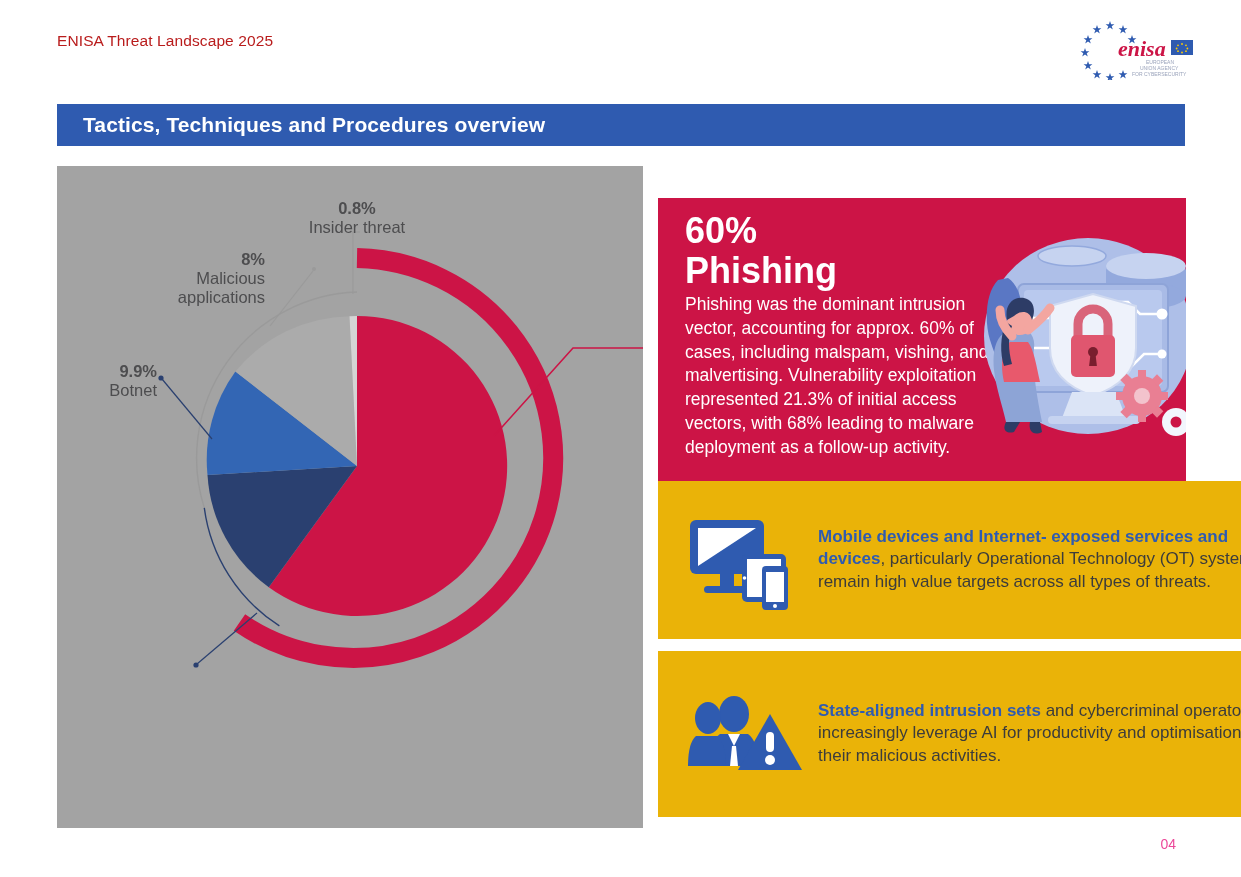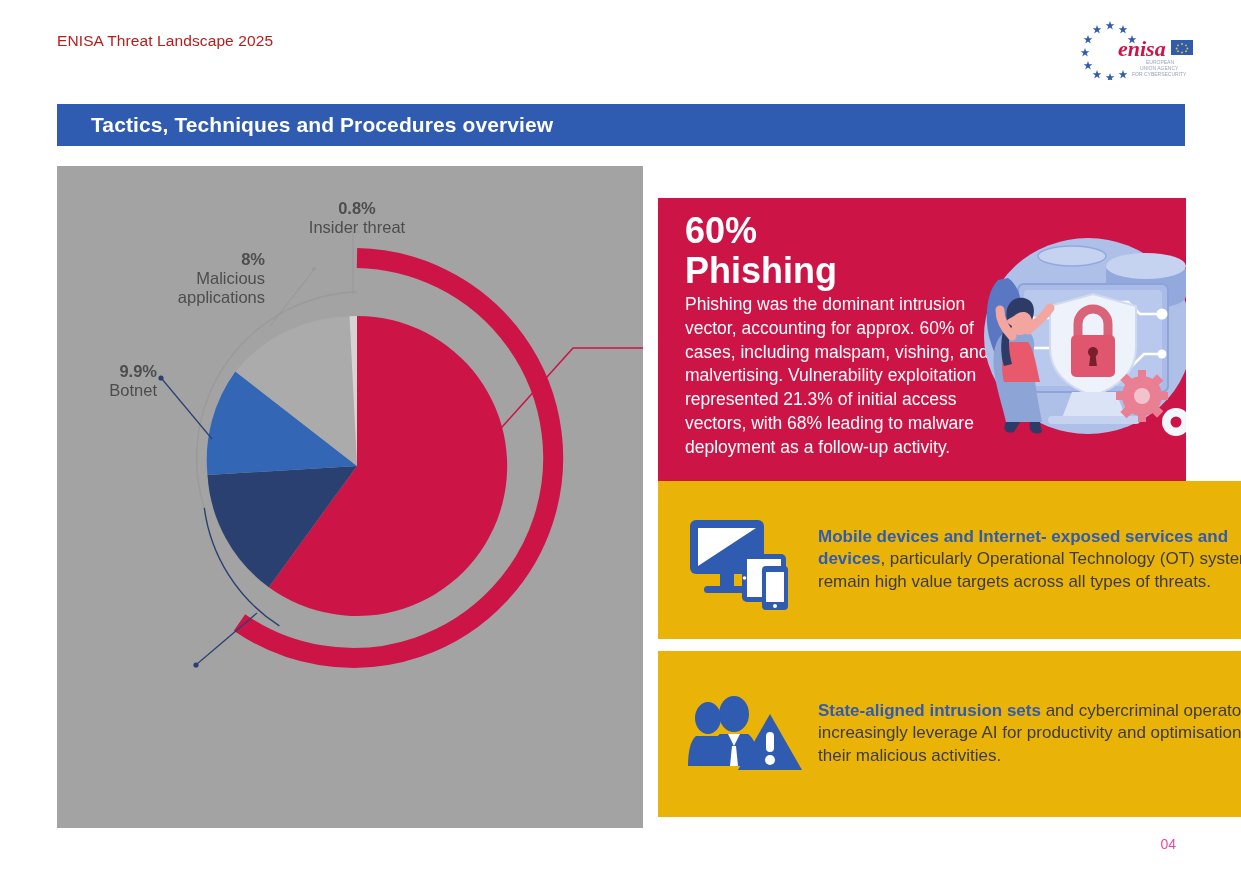--- a/index.html
+++ b/index.html
@@ -20,21 +20,21 @@
   }
   .logo svg{display:block;}
 
   
   .titlebar{
     position:absolute;left:57px;top:104px;width:1128px;height:42px;
     background:#2f5bb0;
   }
   .titlebar .t{
     position:absolute;left:26px;top:50%;transform:translateY(-50%);
-    color:#ffffff;font-size:21px;font-weight:bold;letter-spacing:.1px;margin-left:8px;
+    color:#ffffff;font-size:21px;font-weight:bold;letter-spacing:.1px;
   }
 
   
   .chart-panel{
     position:absolute;left:57px;top:166px;width:586px;height:662px;
     background:#a3a3a3;
   }
   .chart-svg{position:absolute;left:0;top:0;}
 
   

